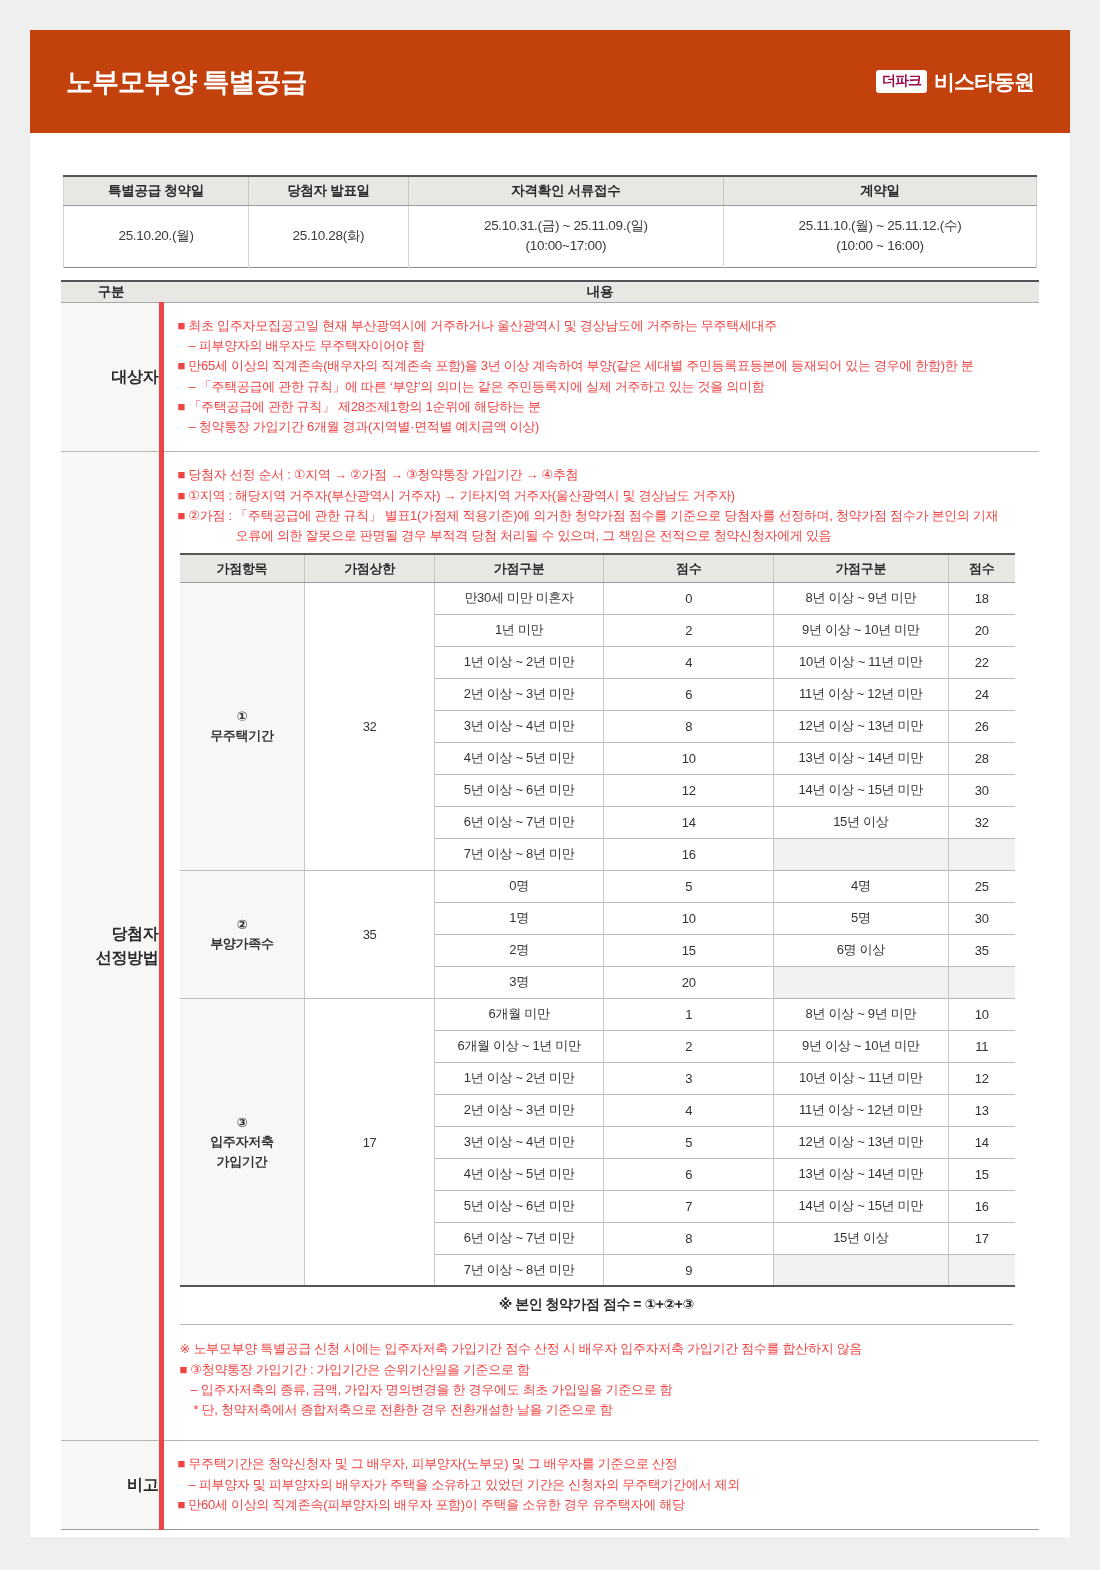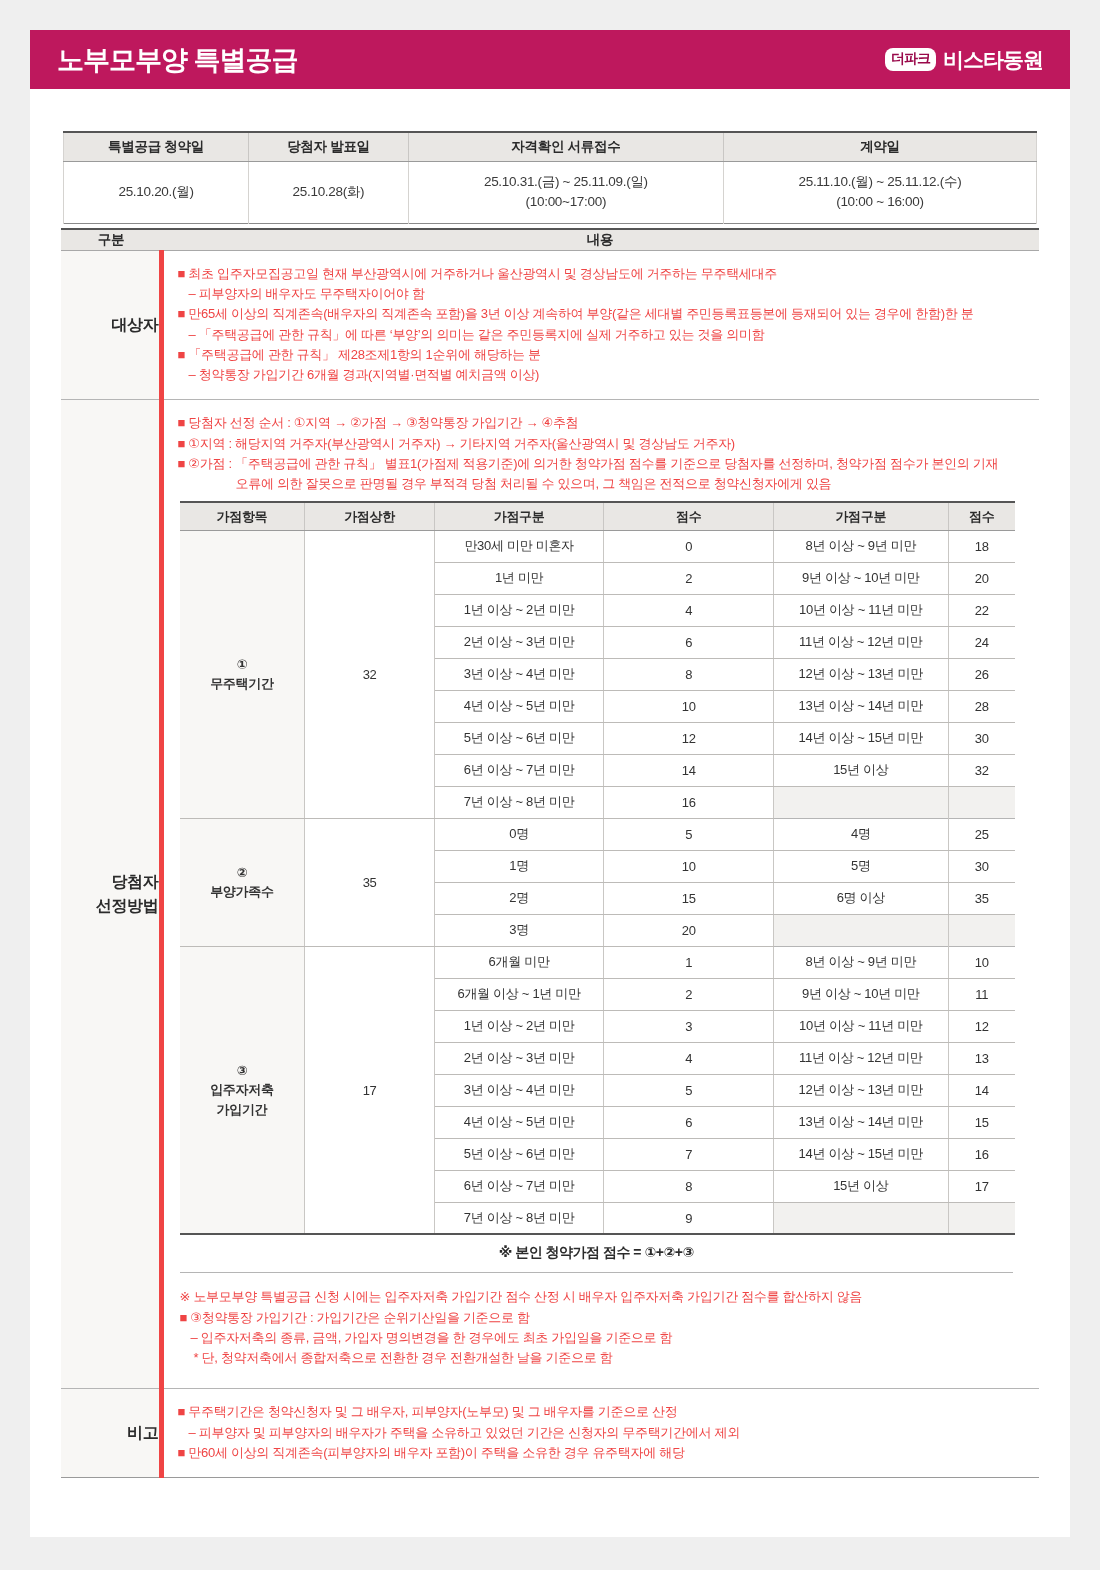--- a/index.html
+++ b/index.html
@@ -8,34 +8,34 @@
     width:1100px; height:1570px; position:relative; margin:0 auto;
     font-family:"Liberation Sans","DejaVu Sans",sans-serif;
     color:#2b2b2b; letter-spacing:-0.3px;
   }
   .card {
     position:absolute; left:30px; top:30px; width:1040px; height:1507px;
     background:#ffffff;
   }
   
   .banner {
-    height:59px; background:#be185d; color:#fff;
+    height:103px; background:#c2410c; color:#fff;
     display:flex; align-items:center; justify-content:space-between;
-    padding:0 27px;
+    padding:0 36px;
   }
   .banner-title { font-size:27px; font-weight:bold; letter-spacing:-1px; }
   .brand { display:flex; align-items:center; gap:7px; }
   .brand-badge {
     background:#fff; color:#99084A; font-weight:bold; font-size:14px;
-    padding:2px 6px 3px; border-radius:8px; letter-spacing:-1px;
+    padding:2px 6px 3px; border-radius:3px; letter-spacing:-1px;
   }
   .brand-name { font-size:21px; font-weight:bold; letter-spacing:-1px; }
 
   
-  .schedule-wrap { margin:42px 33px 4px;border-radius:21px; }
+  .schedule-wrap { margin:42px 33px 12px;border-radius:21px; }
   table { border-collapse:collapse; width:100%; }
   .schedule-table { border-top:2px solid #555; border-bottom:1px solid #8a8a8a; }
   .schedule-table th {
     background:#e9e7e4; font-size:13.5px; font-weight:bold; height:29px;
     border-bottom:1px solid #9a9a9a; border-left:1px solid #c9c7c4;
   }
   .schedule-table th:first-child { border-left:1px solid #c9c7c4; }
   .schedule-table td {
     height:62px; text-align:center; vertical-align:middle; font-size:13.5px;
     border-left:1px solid #d5d3d0; color:#3a3a3a; line-height:1.45;

